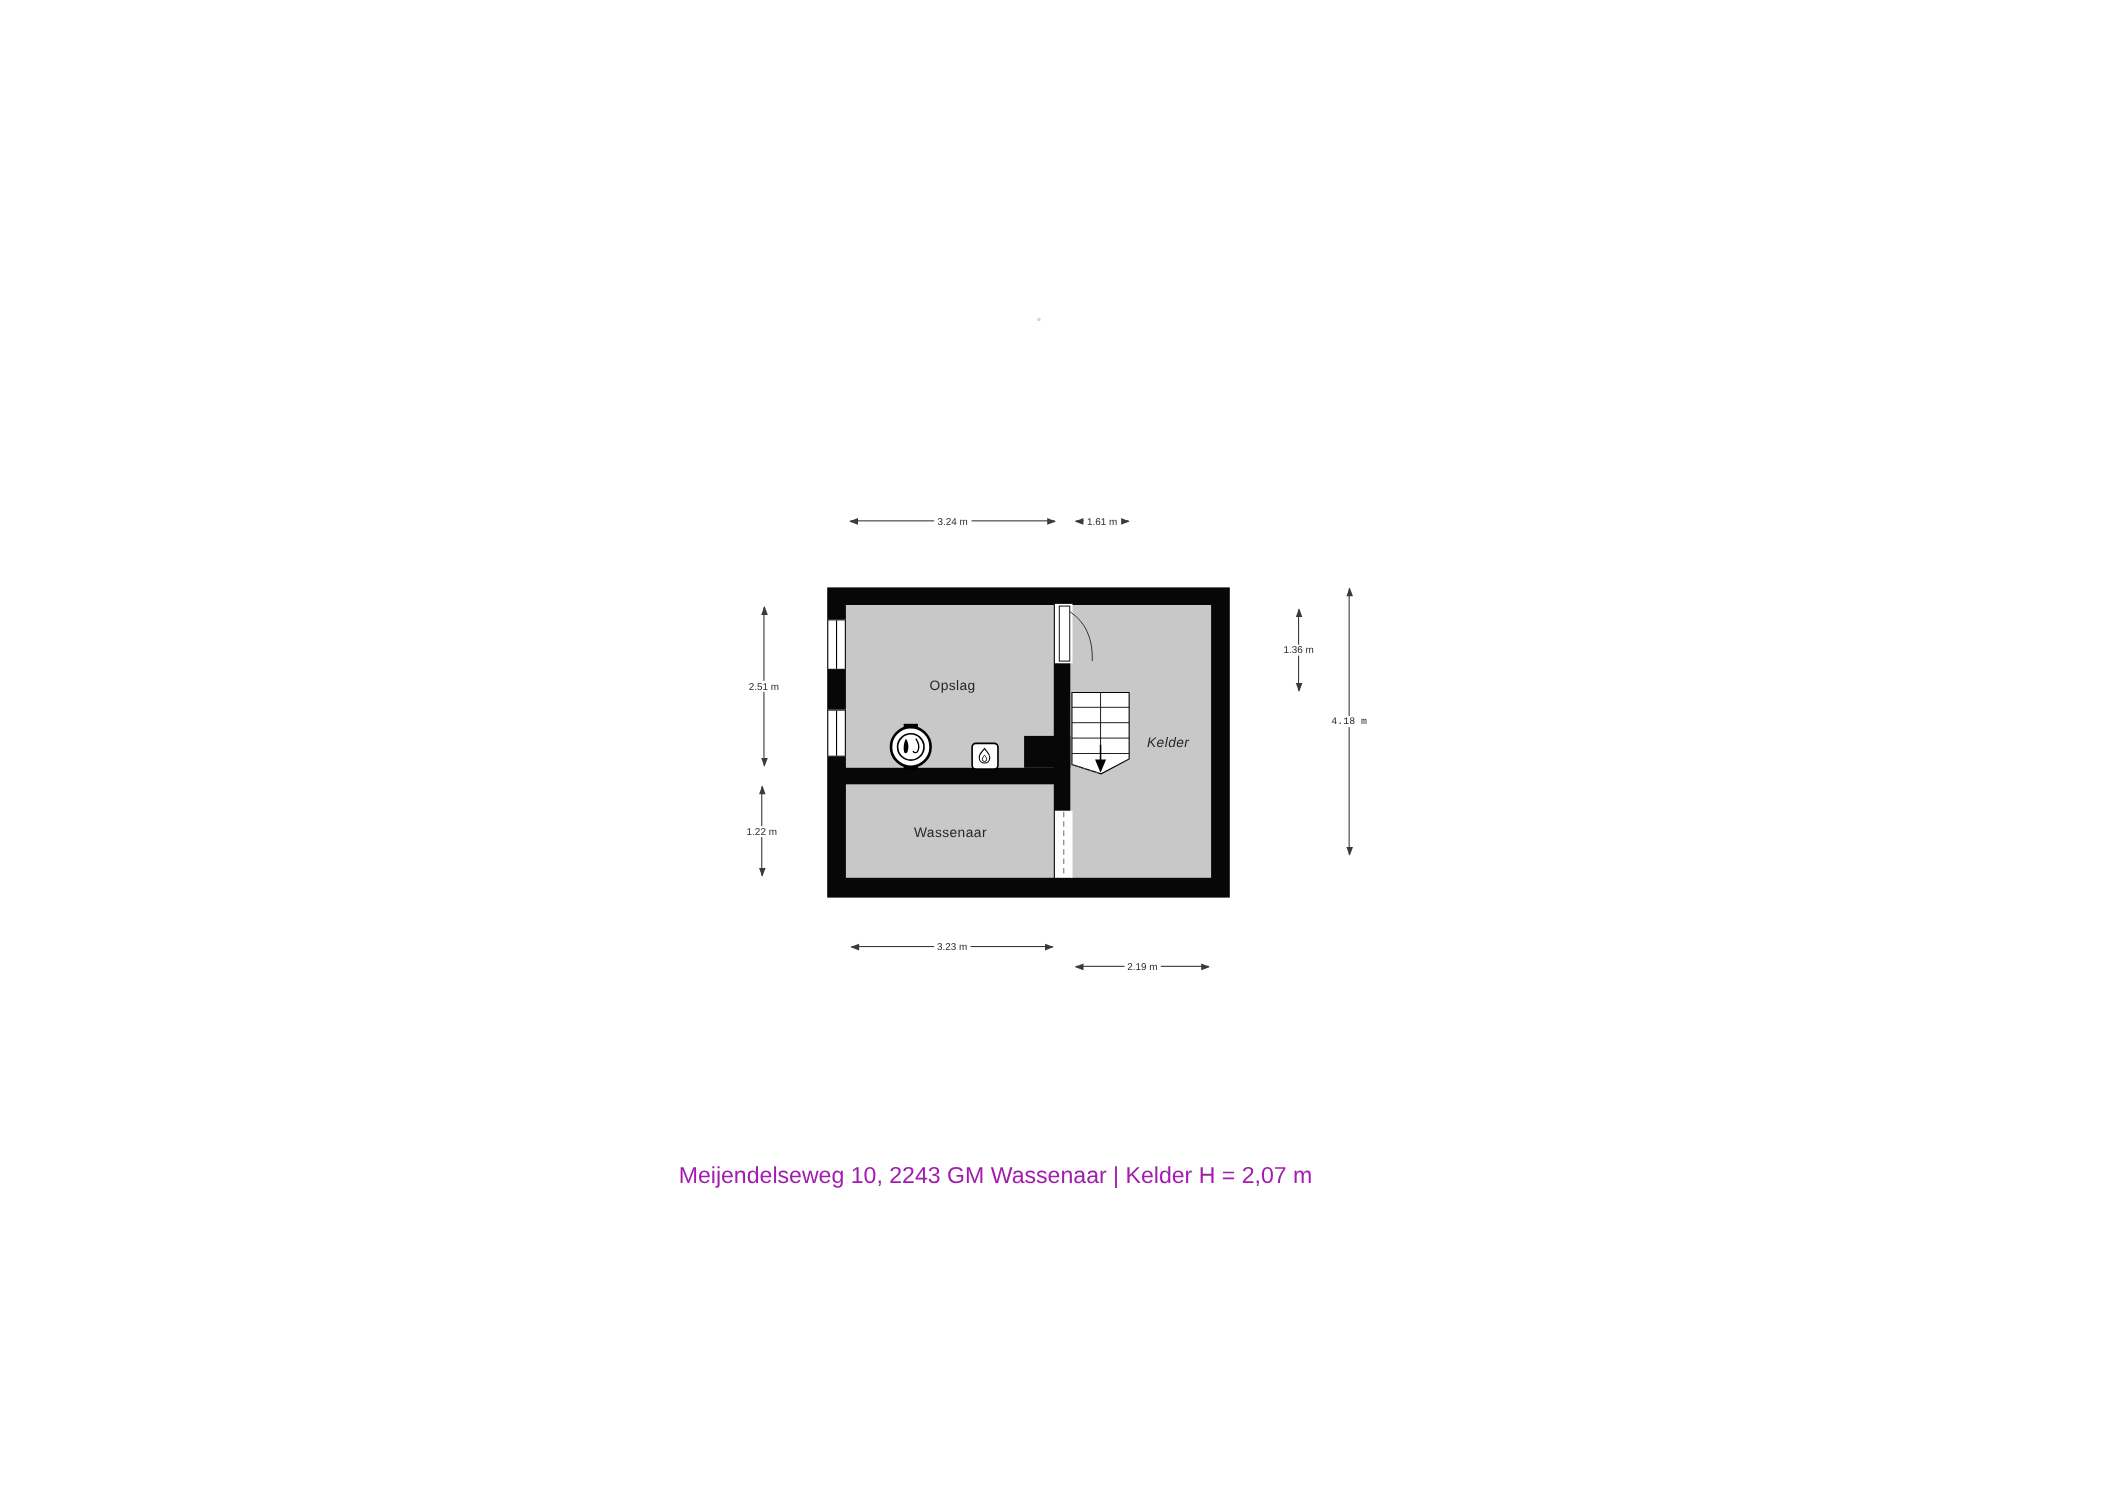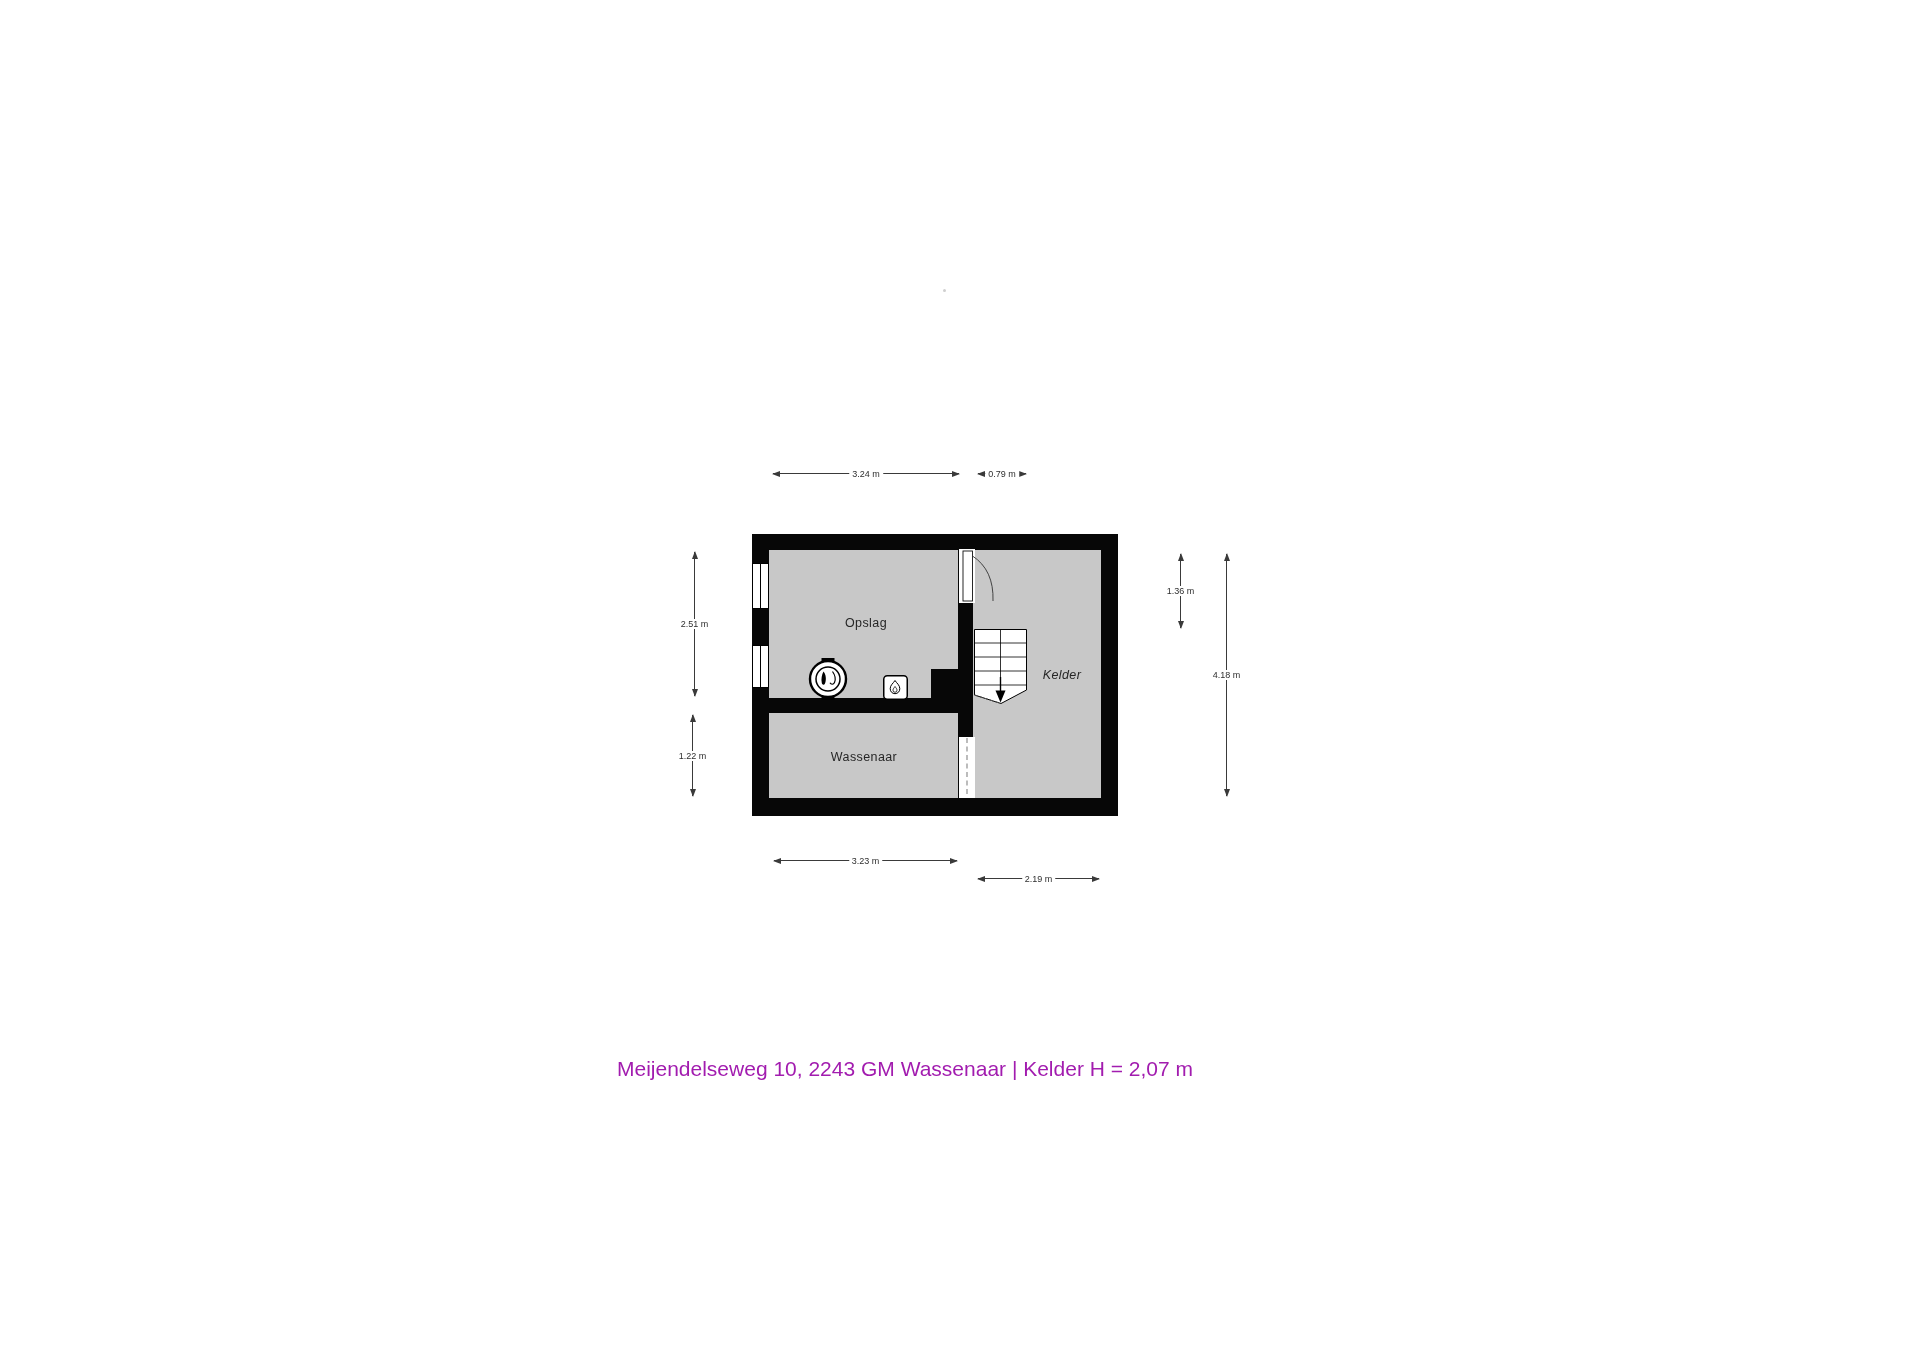--- a/index.html
+++ b/index.html
@@ -40,21 +40,21 @@
   .dlabel{position:absolute;left:50%;top:50%;transform:translate(-50%,-50%);background:#fff;
           padding:0 3px;font-size:9px;color:#2e2e2e;white-space:nowrap;}
 
   .d-top-a{left:772px;top:469px;width:188px;text-align:right;}
   .d-top-b{left:977px;top:469px;width:50px;}
   .d-bot-a{left:773px;top:856px;width:185px;text-align:right;}
   .d-bot-b{left:977px;top:874px;width:123px;}
   .d-left-a{left:690px;top:551px;height:146px;}
   .d-left-b{left:688px;top:714px;height:83px;}
   .d-right-a{left:1176px;top:553px;height:76px;}
-  .d-right-b{left:1222px;top:553px;height:244px;}
+  .d-right-b{left:1222px;top:534px;height:244px;font-family:Liberation Mono, monospace;}
 
   .caption{position:absolute;left:905px;top:1057px;transform:translateX(-50%);
            font-size:21px;color:#a21caf;white-space:nowrap;}
   .artifact-dot{position:absolute;left:943px;top:289px;width:3px;height:3px;background:#cfcfcf;border-radius:50%;}
 </style>
 </head>
 <body>
 
 <div class="canvas">
 
@@ -122,21 +122,21 @@
   <div class="dim dim-h d-top-a">
     <span class="dline"></span>
     <i class="ah al"></i>
     <i class="ah ar"></i>
     <span class="dlabel">3.24 m</span>
   </div>
   <div class="dim dim-h d-top-b">
     <span class="dline"></span>
     <i class="ah al"></i>
     <i class="ah ar"></i>
-    <span class="dlabel">0.79 m</span>
+    <span class="dlabel">1.61 m</span>
   </div>
   <div class="dim dim-h d-bot-a">
     <span class="dline"></span>
     <i class="ah al"></i>
     <i class="ah ar"></i>
     <span class="dlabel">3.23 m</span>
   </div>
   <div class="dim dim-h d-bot-b">
     <span class="dline"></span>
     <i class="ah al"></i>

